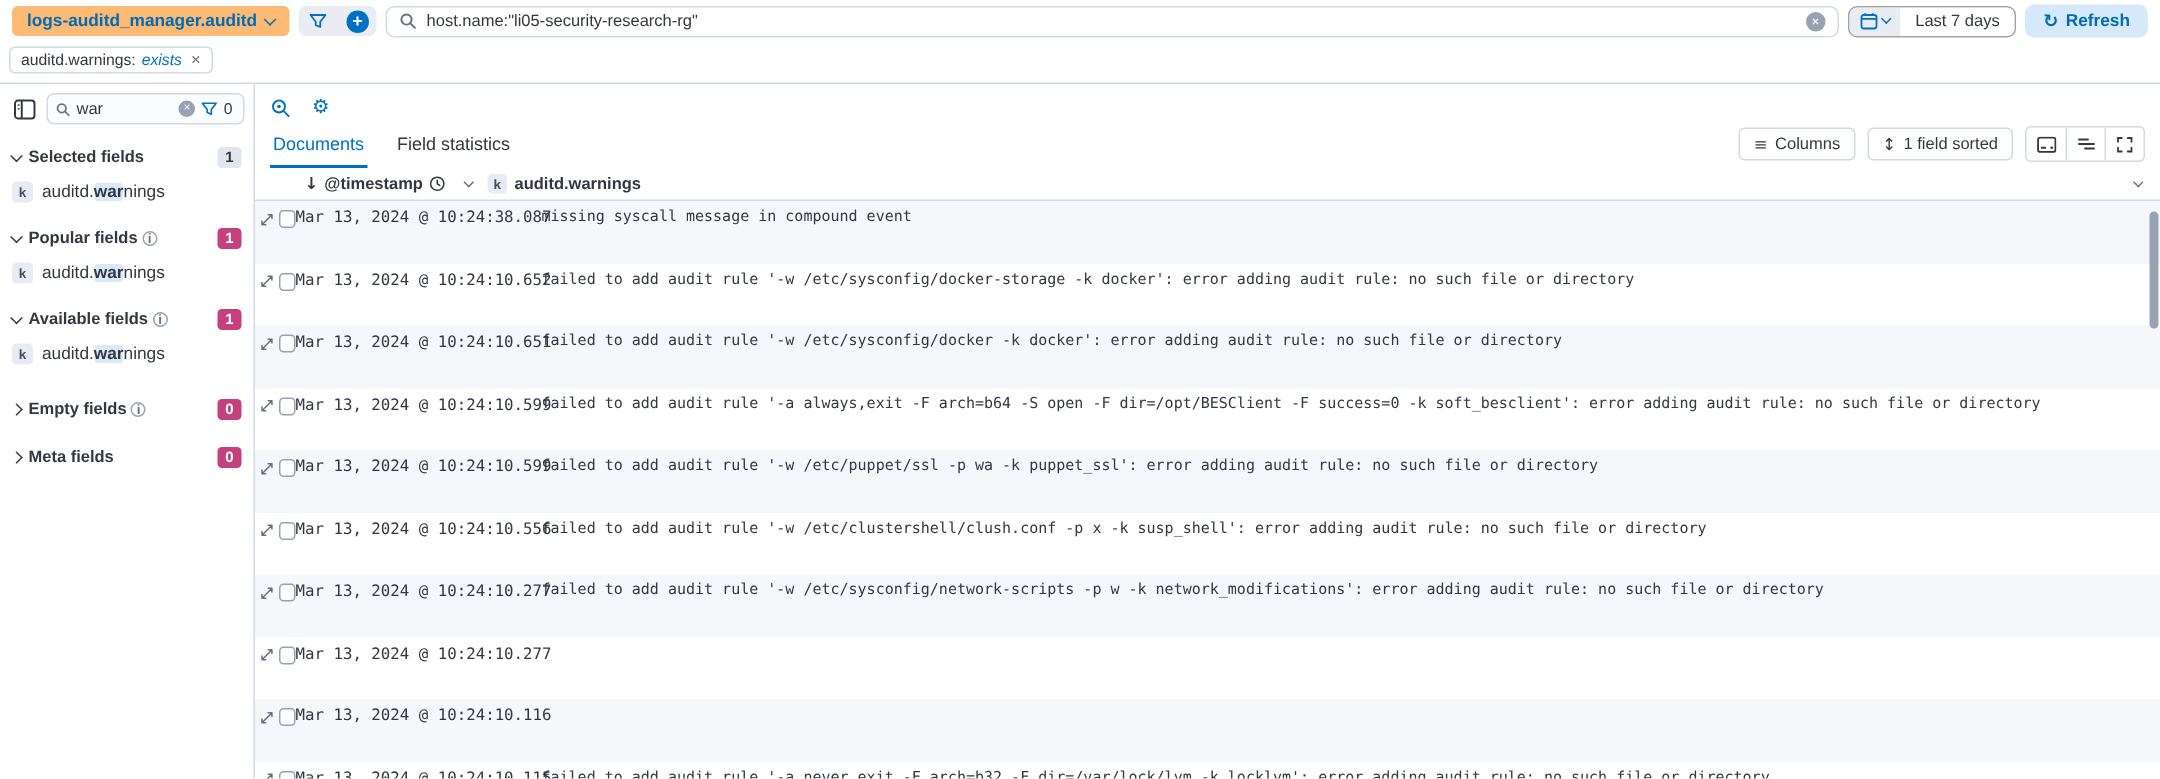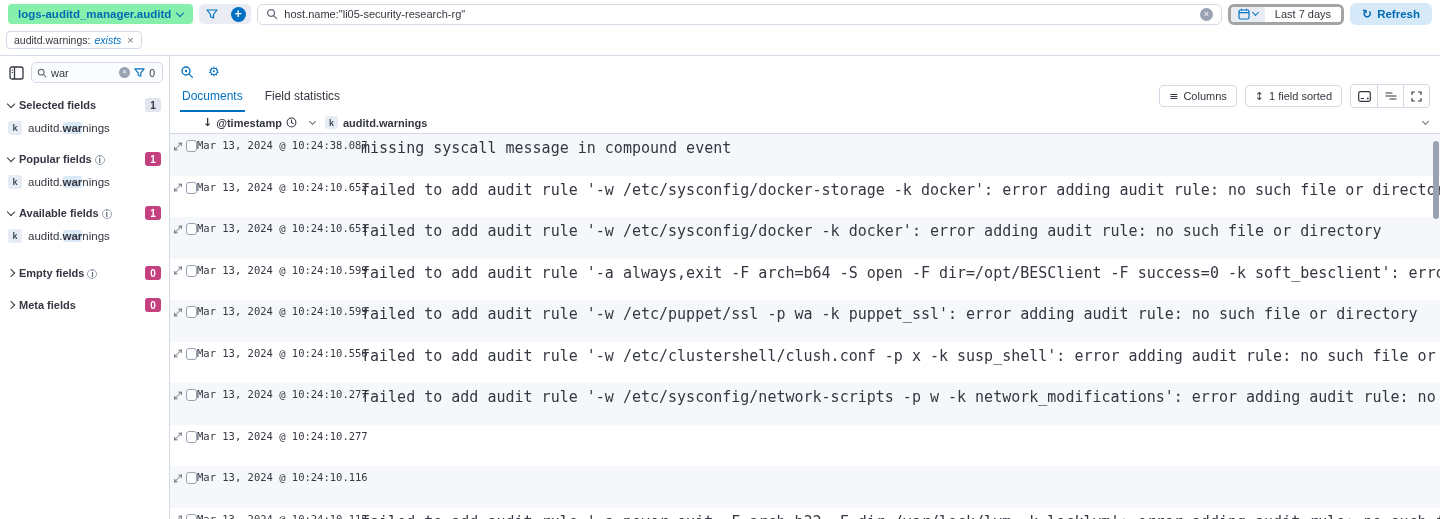--- a/index.html
+++ b/index.html
@@ -2,32 +2,32 @@
 <html><head>
 <meta charset="utf-8">
 <style>
   * { margin:0; padding:0; box-sizing:border-box; }
   html,body { width:1440px; height:519px; overflow:hidden; background:#fff;
     font-family:"Liberation Sans", sans-serif; color:#343741; }
   .mono { font-family:"DejaVu Sans Mono","Liberation Mono",monospace; }
 
   
   .top-bar { display:flex; align-items:center; gap:6px; padding:4px 8px; height:28px; }
-  .dataview-chip { display:flex; align-items:center; gap:6px; background:#86efac; color:#006bb4;
+  .dataview-chip { display:flex; align-items:center; gap:6px; background:#fdba74; color:#006bb4;
     font-weight:bold; font-size:11.5px; padding:0 10px; height:20px; border-radius:4px; cursor:pointer; }
   .filter-group { display:flex; align-items:center; background:#e9edf3; border-radius:5px; height:20px; overflow:hidden; }
   .filter-group .seg { width:26px; height:20px; display:flex; align-items:center; justify-content:center; cursor:pointer; }
   .plus-circle { width:15px; height:15px; border-radius:50%; background:#0071c2; color:#fff; font-size:12px;
     line-height:14px; text-align:center; font-weight:bold; }
   .query-bar { flex:1; display:flex; align-items:center; gap:6px; height:21px; border:1px solid #d3dae6;
     border-radius:6px; background:#fff; padding:0 8px; }
   .query-text { flex:1; font-size:11px; color:#343741; }
   .clear-circle { width:13px; height:13px; border-radius:50%; background:#98a2b3; color:#fff; font-size:9px;
     line-height:12px; text-align:center; cursor:pointer; }
-  .date-group { display:flex; align-items:center; height:21px; border:3px solid #a3a3a3; border-radius:6px; overflow:hidden; }
+  .date-group { display:flex; align-items:center; height:21px; border:1px solid #a3a3a3; border-radius:6px; overflow:hidden; }
   .date-cal { display:flex; align-items:center; gap:3px; background:#e9edf3; padding:0 7px; height:100%; cursor:pointer; }
   .date-text { font-size:11px; padding:0 10px; background:#fff; height:100%; display:flex; align-items:center; cursor:pointer; }
   .refresh-btn { display:flex; align-items:center; gap:5px; background:#d6e9f8; color:#006bb4; font-weight:bold;
     font-size:11.5px; border-radius:6px; height:22px; padding:0 12px; cursor:pointer; }
   .refresh-glyph { font-family:"DejaVu Sans",sans-serif; font-size:12px; }
 
   
   .pill-row { padding:2px 24px 6px 6px; border-bottom:1px solid #d3dae6; }
   .filter-pill { display:inline-flex; align-items:center; gap:4px; border:1px solid #d3dae6; border-radius:4px;
     background:#fff; font-size:10.5px; padding:2px 7px; cursor:pointer; }
@@ -92,21 +92,21 @@
   .gh-msg { flex:1; display:flex; align-items:center; gap:5px; padding-left:4px; }
   .gh-spacer { flex:1; }
   .sort-arrow { font-family:"DejaVu Sans",sans-serif; font-size:11px; color:#343741; }
 
   .rows {}
   .row { display:flex; align-items:flex-start; height:41.5px; padding:5px 0 0 3px; }
   .row.striped { background:#f5f7fa; }
   .row-controls { display:flex; align-items:center; gap:3px; width:24px; flex-shrink:0; padding-top:1px; }
   .checkbox { width:12px; height:12px; border:1px solid #98a2b3; border-radius:3px; background:#fff; display:inline-block; cursor:pointer; }
   .cell-time { width:124px; flex-shrink:0; font-size:10.5px; color:#343741; white-space:nowrap; }
-  .cell-msg { flex:1; font-size:15px; color:#343741; white-space:nowrap; overflow:hidden;padding-left:40px; }
+  .cell-msg { flex:1; font-size:10px; color:#343741; white-space:nowrap; overflow:hidden;padding-left:40px; }
 
   .vscrollbar { position:absolute; right:1px; top:85px; width:6px; height:78px; background:#98a2b3; border-radius:3px; }
   svg { display:block; }
 </style>
 </head>
 <body>
 
 <div class="top-bar">
   <div class="dataview-chip">
     <span>logs-auditd_manager.auditd</span>

